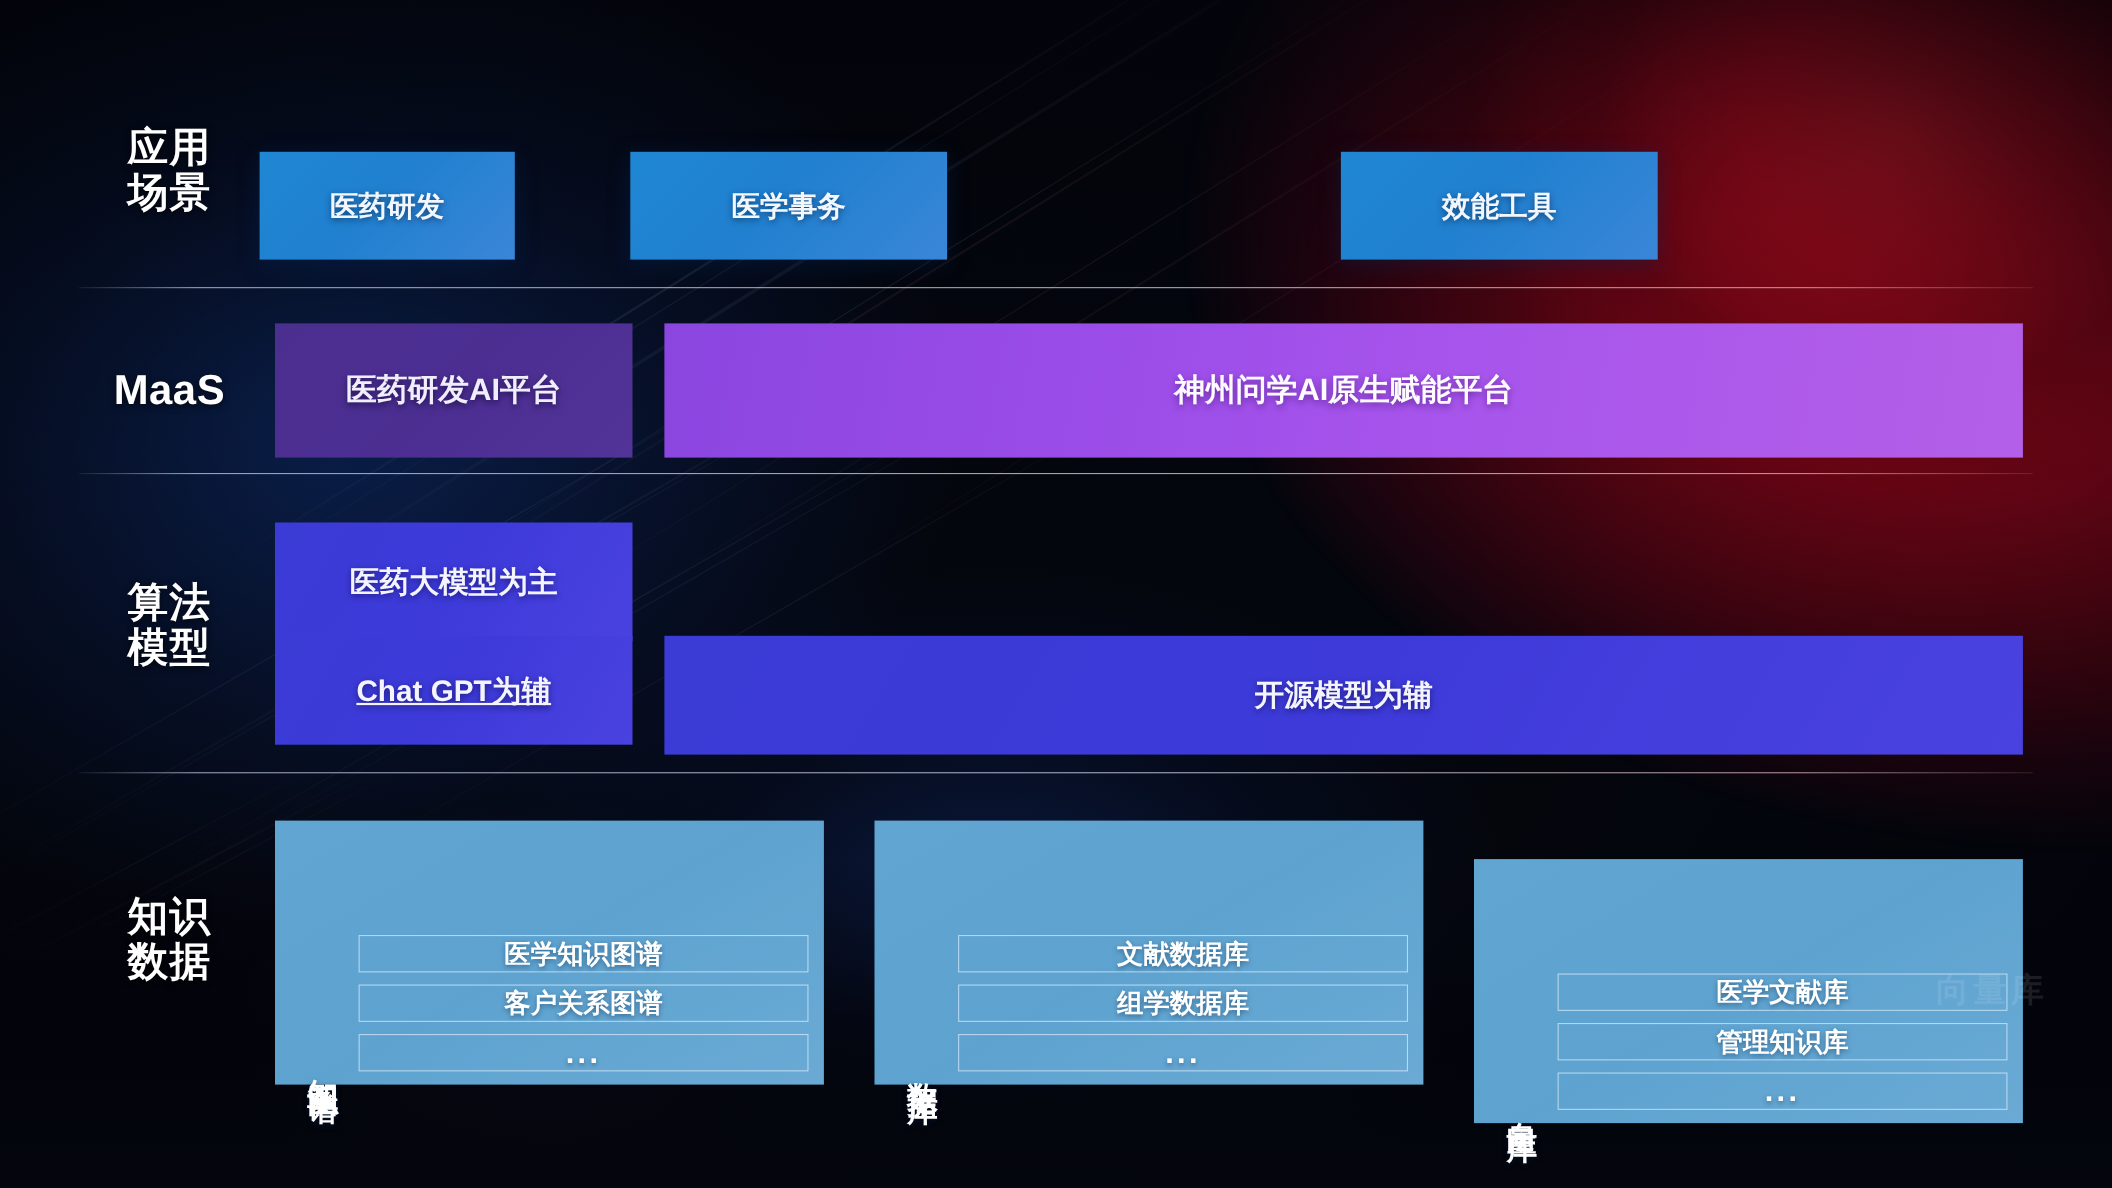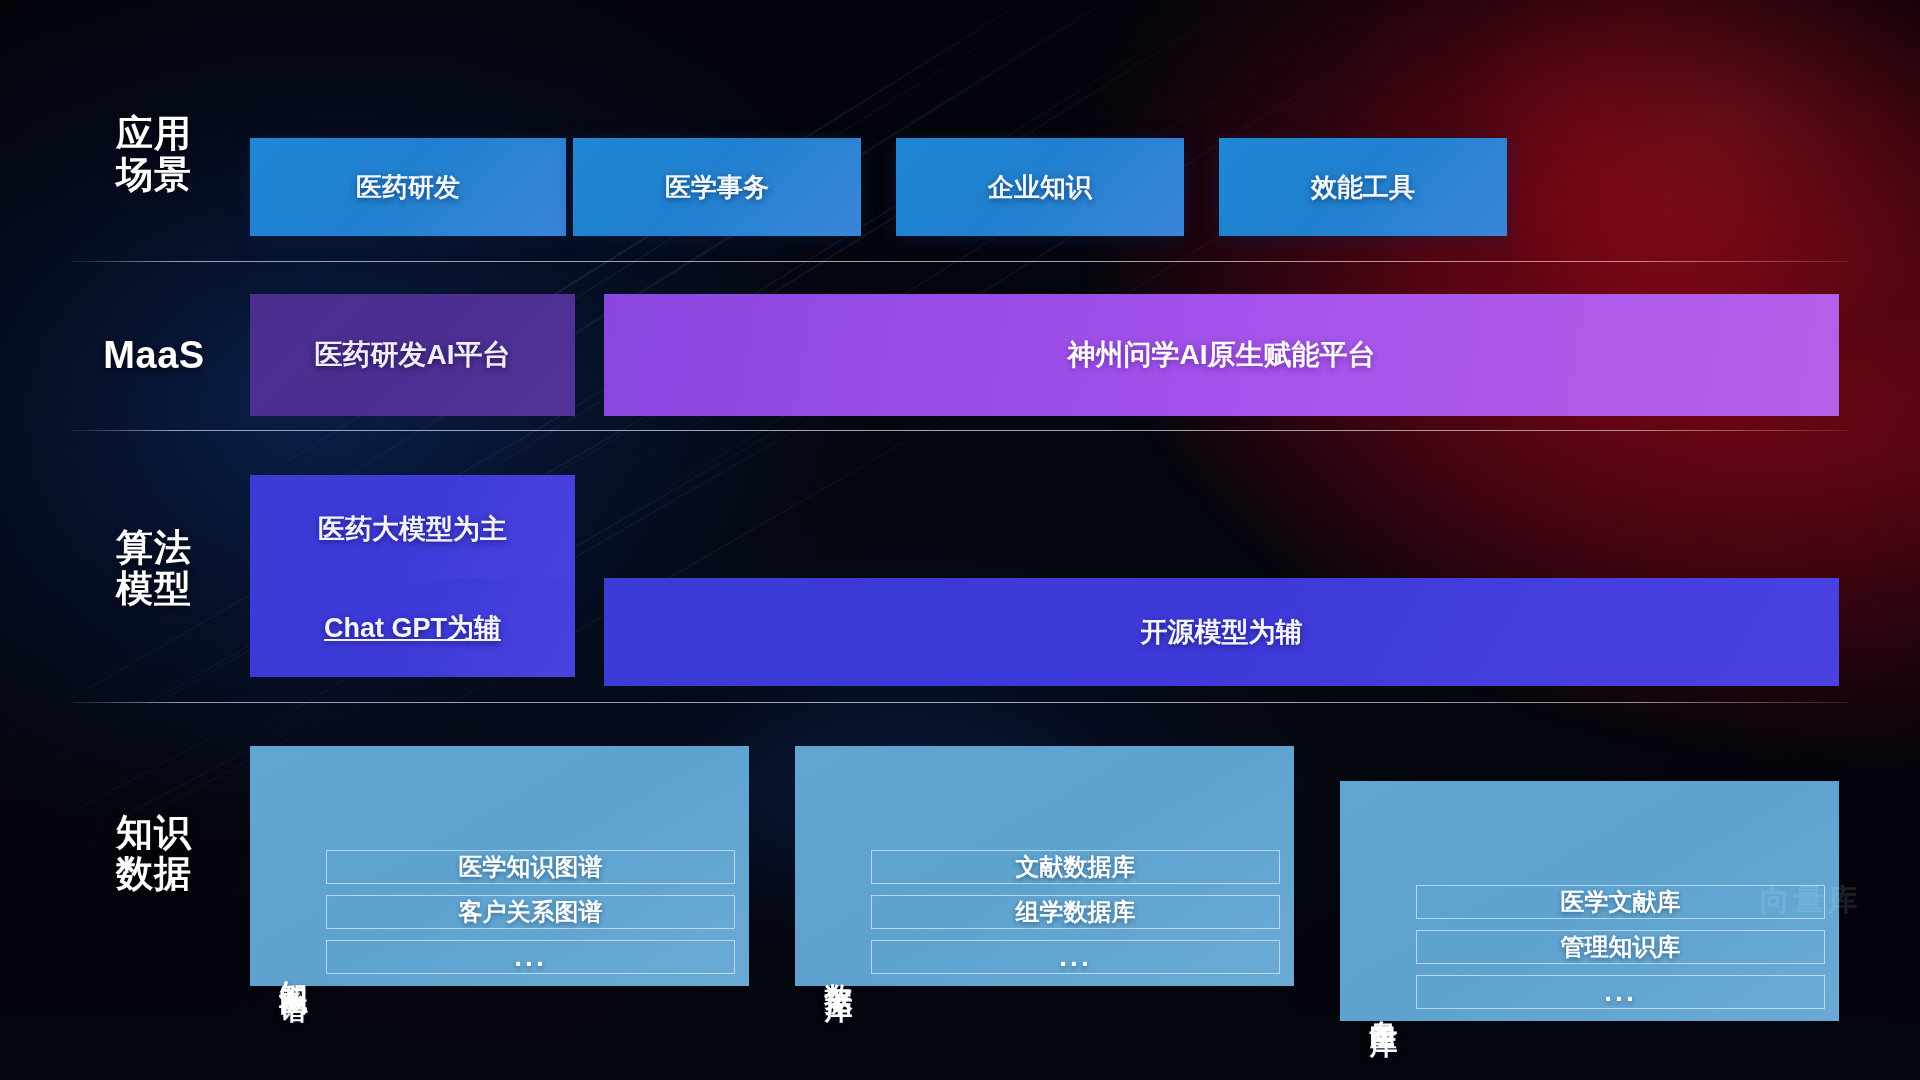--- a/index.html
+++ b/index.html
@@ -203,23 +203,22 @@
   <div class="rowlabel cn" style="top:527px;">
     <div>算法</div>
     <div>模型</div>
   </div>
 
   <div class="rowlabel cn" style="top:812px;">
     <div>知识</div>
     <div>数据</div>
   </div>
 
-  <div class="appbox" style="left:250px;  width:316px;">医药研发</div>
+  <div class="appbox" style="left:236px;  width:232px;">医药研发</div>
   <div class="appbox" style="left:573px;  width:288px;">医学事务</div>
-  <div class="appbox" style="left:896px;  width:288px;">企业知识</div>
   <div class="appbox" style="left:1219px; width:288px;">效能工具</div>
 
   <div class="maas-left">医药研发AI平台</div>
   <div class="maas-right">神州问学AI原生赋能平台</div>
 
   <div class="algo" id="algo-l1">医药大模型为主</div>
   <div class="algo" id="algo-l2">Chat GPT为辅</div>
   <div class="algo" id="algo-r2">开源模型为辅</div>
 
   <div class="kblock" id="kb1">

